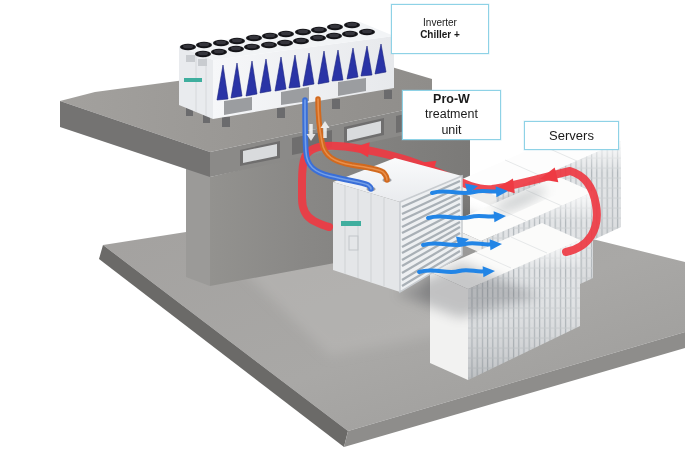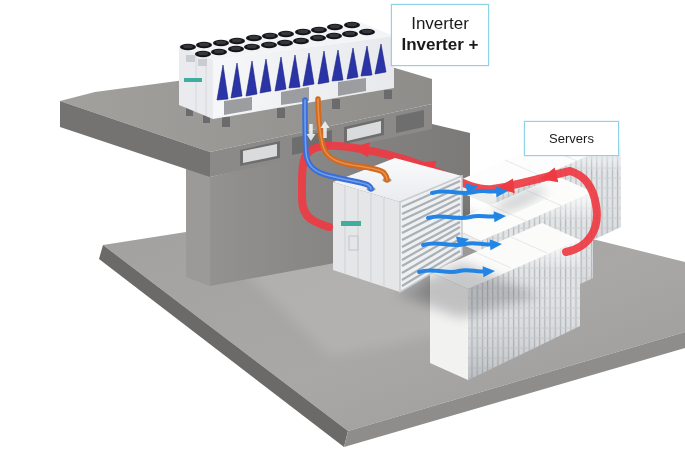--- a/index.html
+++ b/index.html
@@ -5,23 +5,23 @@
   html,body{margin:0;padding:0;background:#fff;}
   #stage{position:relative;width:685px;height:460px;background:var(--background,#fff);
          font-family:"Liberation Sans",sans-serif;overflow:hidden;}
   #scene{position:absolute;left:0;top:0;}
   .label-box{position:absolute;box-sizing:border-box;background:#fff;
     border:1px solid var(--label-border,#8ed2e6);color:var(--label-text,#1a1a1a);
     text-align:center;display:flex;flex-direction:column;justify-content:center;
     line-height:1.22;box-shadow:0 0 0 0.5px rgba(142,210,230,.35);}
   .label-box span{display:block;}
   .b{font-weight:bold;}
-  #lbl-chiller{left:391px;top:4px;width:98px;height:62px;font-size:17px;}
+  #lbl-chiller{left:391px;top:4px;width:98px;height:50px;font-size:10px;}
   #lbl-prow{left:402px;top:90px;width:99px;height:50px;font-size:12.5px;}
-  #lbl-servers{left:524px;top:121px;width:95px;height:35px;font-size:13px;}
+  #lbl-servers{left:524px;top:121px;width:95px;height:29px;font-size:13px;}
 </style>
 </head>
 <body>
 
 <div id="stage">
 
 <svg id="scene" width="685" height="460" viewBox="0 0 685 460" aria-hidden="true">
   <defs>
     <linearGradient id="roofTop" x1="0" y1="0" x2="1" y2="0">
       <stop offset="0" stop-color="#a3a19e"></stop>
@@ -291,19 +291,24 @@
       <path d="M0,0 L-12,-5.5 L-12,5.5 Z" transform="translate(506,216) rotate(-4)"></path>
       <path d="M0,0 L-12,-5.5 L-12,5.5 Z" transform="translate(502,244) rotate(-4)"></path>
       <path d="M0,0 L-12,-5.5 L-12,5.5 Z" transform="translate(469,239) rotate(-14)"></path>
       <path d="M0,0 L-12,-5.5 L-12,5.5 Z" transform="translate(495,271) rotate(-4)"></path>
     </g>
   </g>
 </svg>
 
 <div class="label-box" id="lbl-chiller">
   <span>Inverter</span>
-  <span class="b">Inverter +</span>
+  <span class="b">Chiller +</span>
+</div>
+<div class="label-box" id="lbl-prow">
+  <span class="b">Pro-W</span>
+  <span>treatment</span>
+  <span>unit</span>
 </div>
 <div class="label-box" id="lbl-servers">
   <span>Servers</span>
 </div>
 
 </div>
 
 </body></html>

